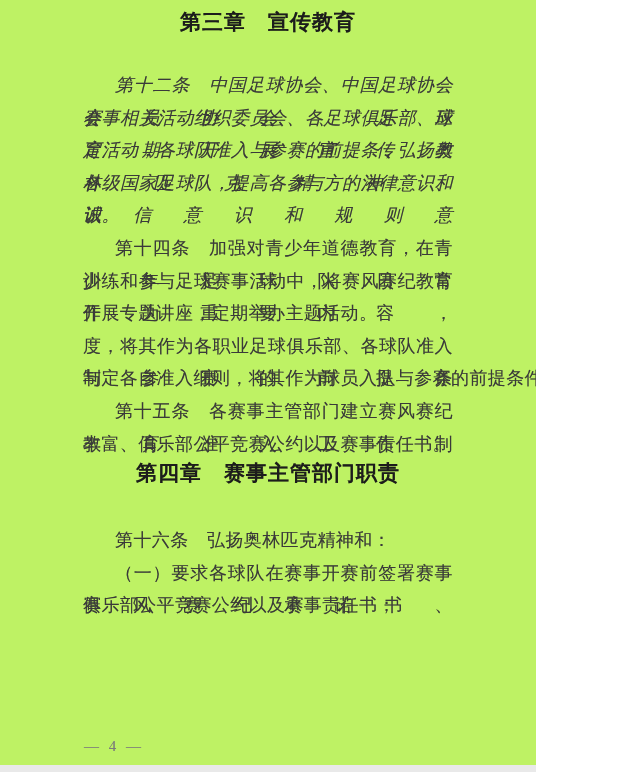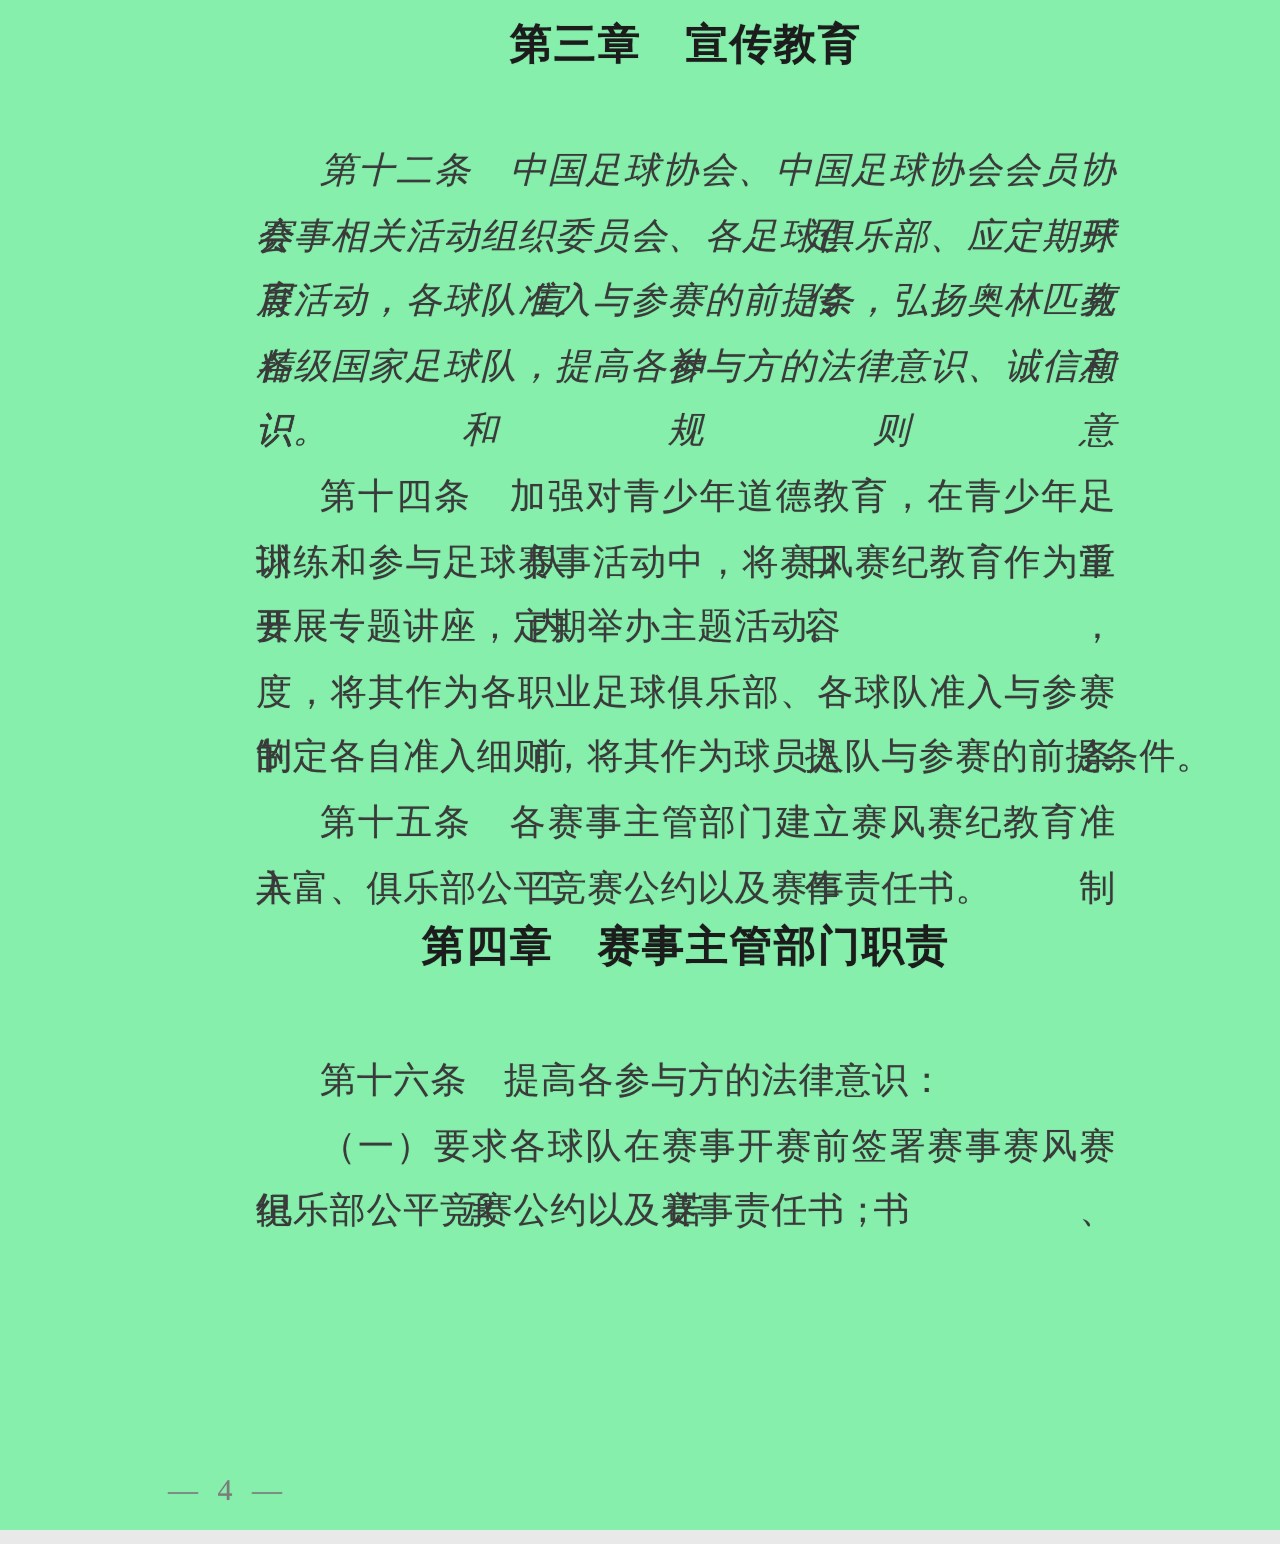--- a/index.html
+++ b/index.html
@@ -2,27 +2,26 @@
 <html><head>
 <meta charset="utf-8">
 <style>
   html, body {
     margin: 0;
     padding: 0;
     background: #ffffff;
   }
   .page {
     position: relative;
-    width: 596px;
+    width: 536px;
     height: 772px;
-    background: #86efac;
+    background: #bef264;
     overflow: hidden;
     font-family: "Liberation Serif", "DejaVu Serif", serif;
     color: #333333;
-    padding-left: 45px;
   }
   .chapter-title {
     text-align: center;
     font-weight: bold;
     font-size: 21px;
     letter-spacing: 1px;
     color: #1c1c1c;
     height: 27px;
     line-height: 27px;
     text-shadow: 0 0 0.5px rgba(0,0,0,0.4);
@@ -104,21 +103,21 @@
   </div>
 
   <div class="body-block">
     <div class="line j ind">第十五条　各赛事主管部门建立赛风赛纪教育准入工作制</div>
     <div class="line">丰富、俱乐部公平竞赛公约以及赛事责任书。</div>
   </div>
 
   <div class="chapter-title title-ch4">第四章　赛事主管部门职责</div>
 
   <div class="body-block block-a16">
-    <div class="line ind">第十六条　提高各参与方的法律意识：</div>
+    <div class="line ind">第十六条　弘扬奥林匹克精神和：</div>
     <div class="line j ind">（一）要求各球队在赛事开赛前签署赛事赛风赛纪承诺书、</div>
     <div class="line">俱乐部公平竞赛公约以及赛事责任书；</div>
   </div>
 
   <div class="page-number">— 4 —</div>
 
   <div class="scan-edge-bottom"></div>
 
 </div>
 

